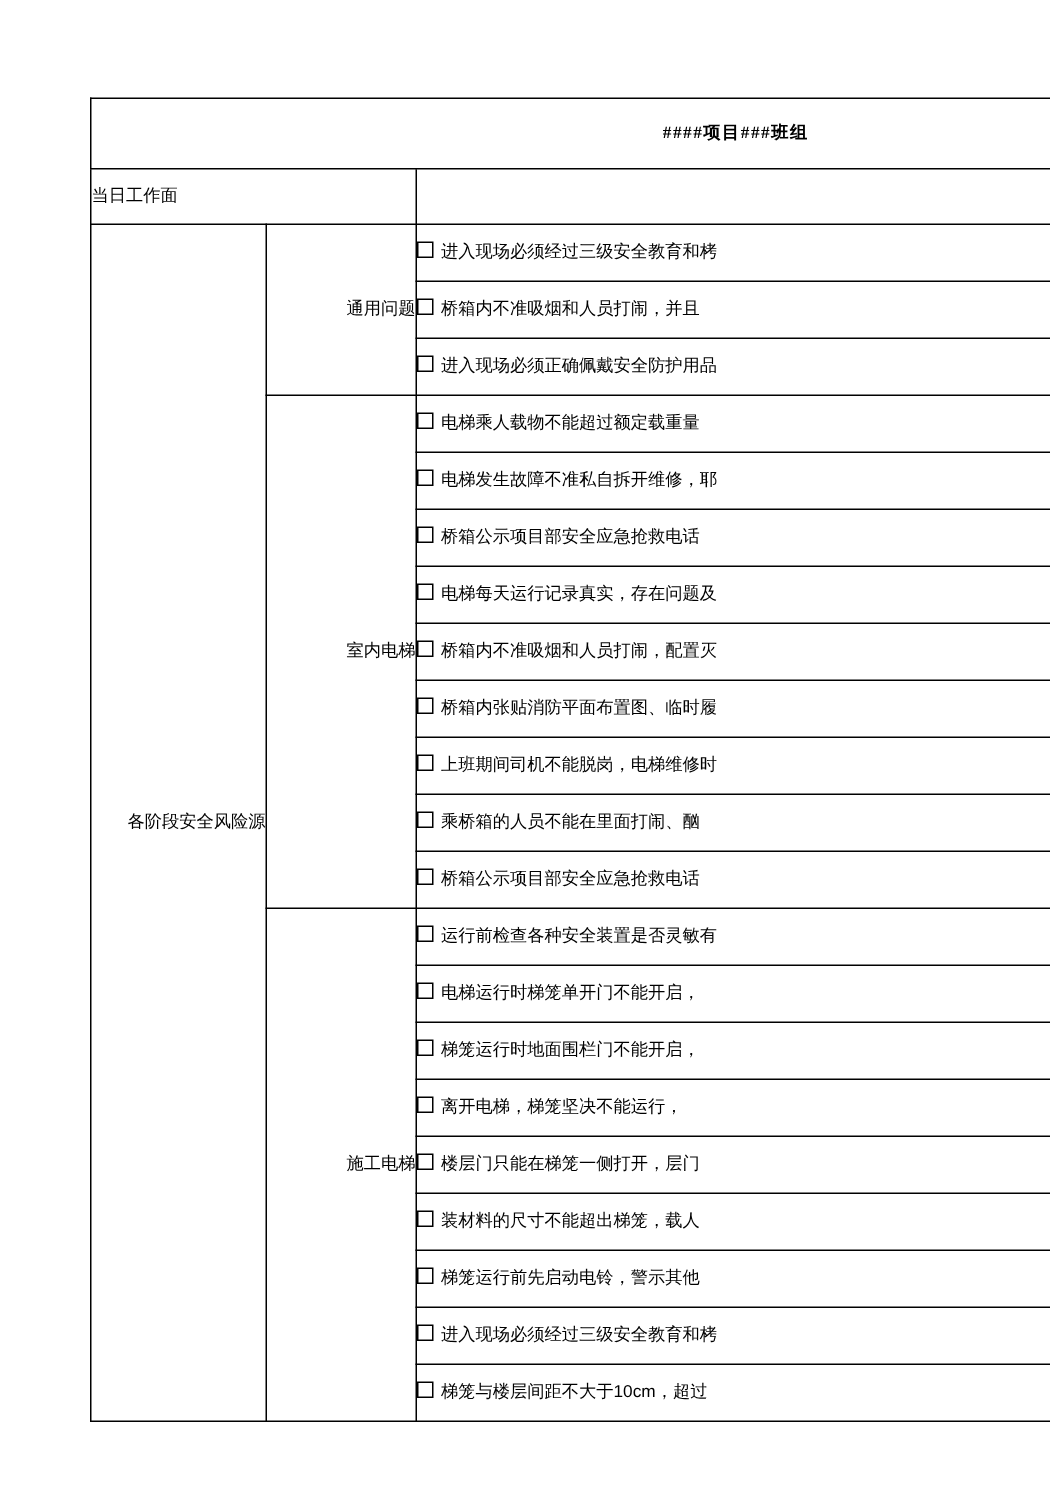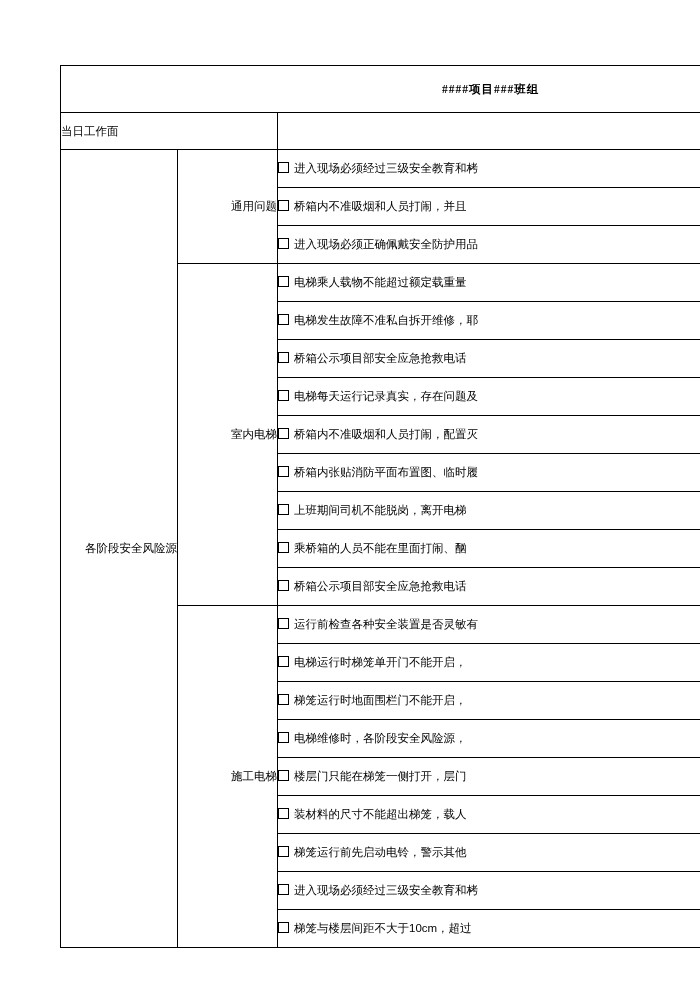--- a/index.html
+++ b/index.html
@@ -159,21 +159,21 @@
             <span class="chk"></span><span class="itemtext">桥箱内不准吸烟和人员打闹，配置灭</span>
           </td>
         </tr>
         <tr>
           <td class="item-cell">
             <span class="chk"></span><span class="itemtext">桥箱内张贴消防平面布置图、临时履</span>
           </td>
         </tr>
         <tr>
           <td class="item-cell">
-            <span class="chk"></span><span class="itemtext">上班期间司机不能脱岗，离开电梯</span>
+            <span class="chk"></span><span class="itemtext">上班期间司机不能脱岗，电梯维修时</span>
           </td>
         </tr>
         <tr>
           <td class="item-cell">
             <span class="chk"></span><span class="itemtext">乘桥箱的人员不能在里面打闹、酗</span>
           </td>
         </tr>
         <tr>
           <td class="item-cell">
             <span class="chk"></span><span class="itemtext">桥箱公示项目部安全应急抢救电话</span>
@@ -191,21 +191,21 @@
             <span class="chk"></span><span class="itemtext">电梯运行时梯笼单开门不能开启，</span>
           </td>
         </tr>
         <tr>
           <td class="item-cell">
             <span class="chk"></span><span class="itemtext">梯笼运行时地面围栏门不能开启，</span>
           </td>
         </tr>
         <tr>
           <td class="item-cell">
-            <span class="chk"></span><span class="itemtext">电梯维修时，各阶段安全风险源，</span>
+            <span class="chk"></span><span class="itemtext">离开电梯，梯笼坚决不能运行，</span>
           </td>
         </tr>
         <tr>
           <td class="item-cell">
             <span class="chk"></span><span class="itemtext">楼层门只能在梯笼一侧打开，层门</span>
           </td>
         </tr>
         <tr>
           <td class="item-cell">
             <span class="chk"></span><span class="itemtext">装材料的尺寸不能超出梯笼，载人</span>

